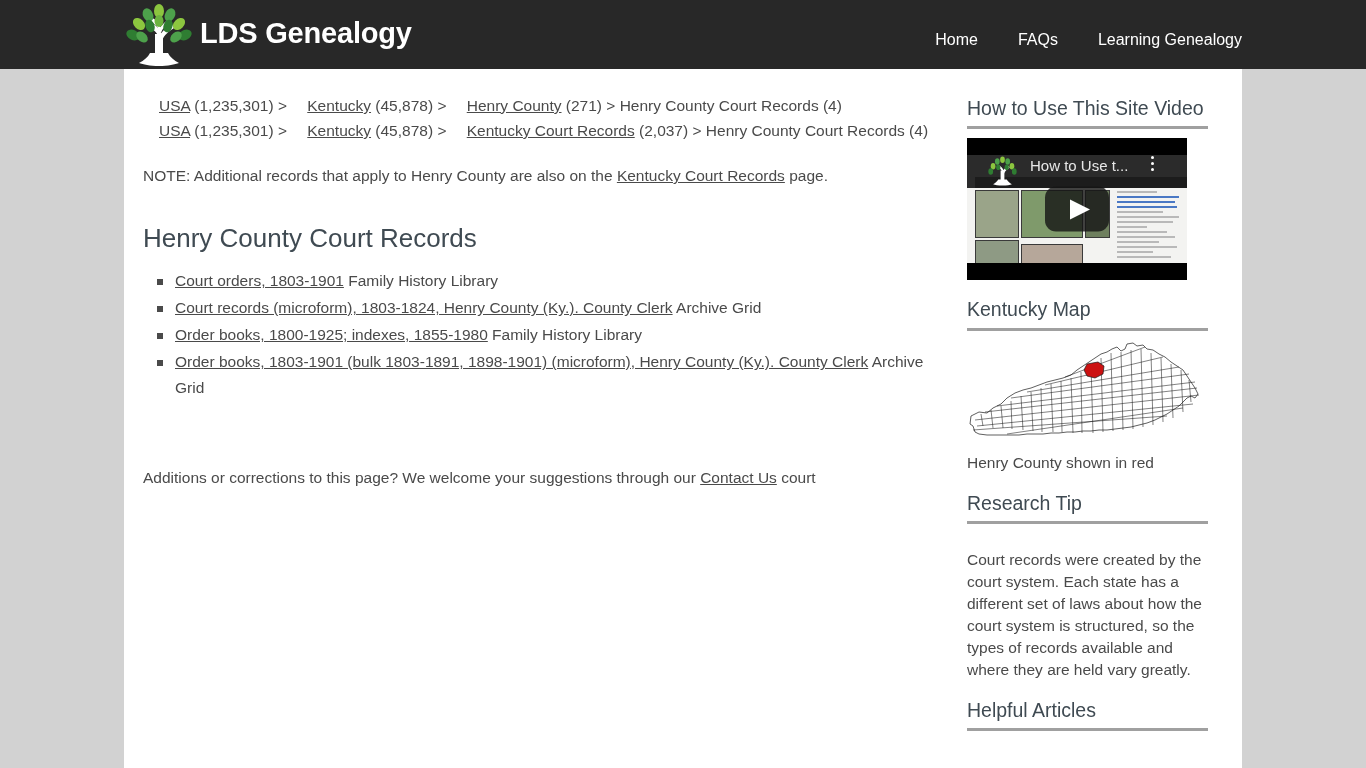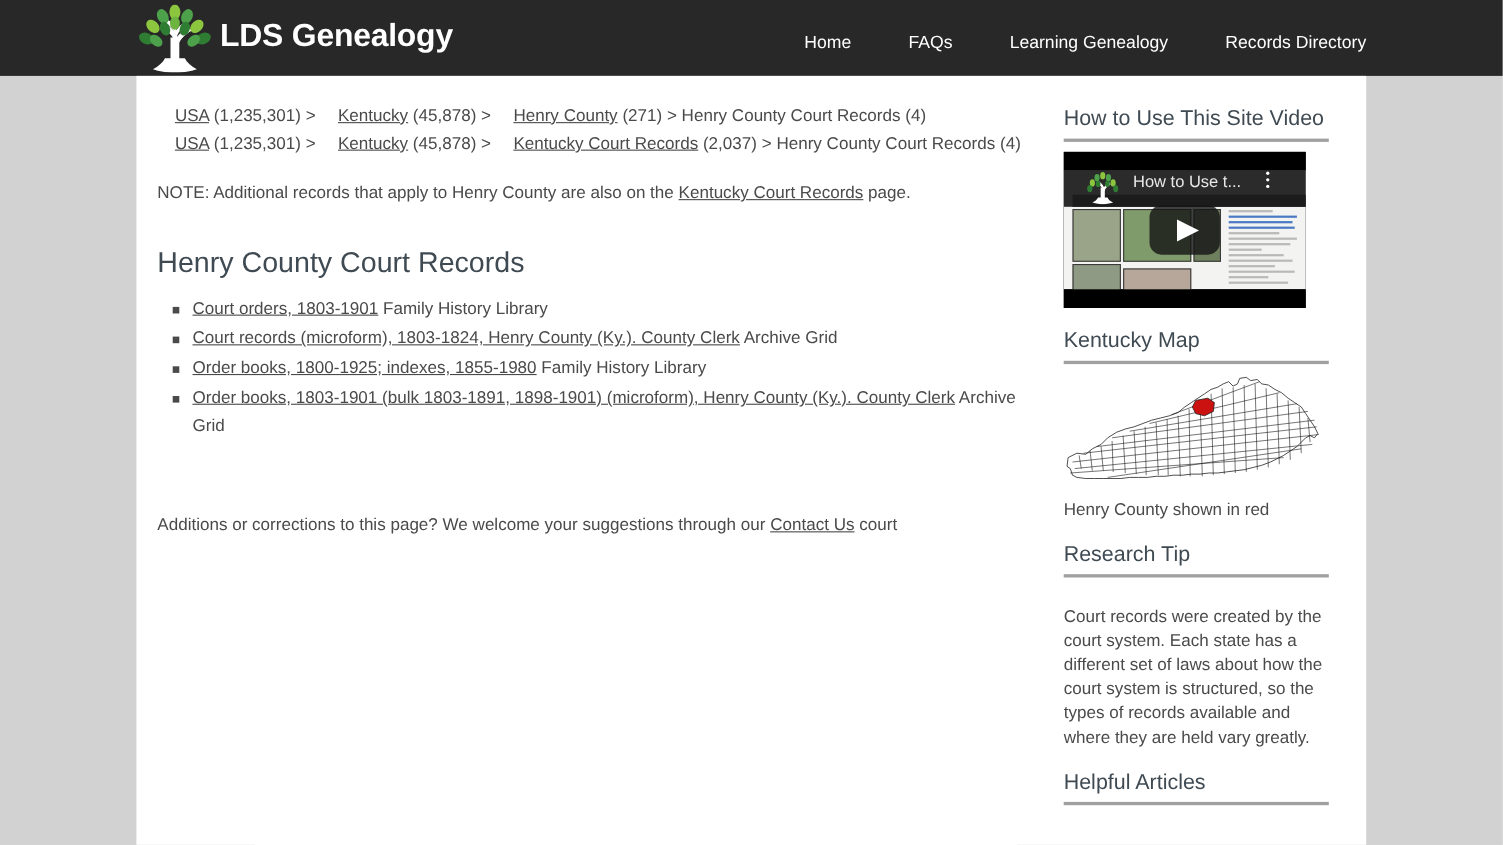--- a/index.html
+++ b/index.html
@@ -37,21 +37,21 @@
     font-size: 29px;
     font-weight: bold;
     letter-spacing: -0.2px;
     line-height: 1;
     padding-bottom: 2px;
   }
   .mainnav {
     position: absolute; right: 0; top: 0;
     height: 78px;
     display: flex; align-items: center;
-    gap: 12px;
+    gap: 0;
   }
   .mainnav a {
     color: #ffffff;
     font-size: 16px;
     text-decoration: none;
     padding: 0 20px;
     line-height: 69px;
     white-space: nowrap;
   }
   .mainnav a:last-child { padding-right: 0; }
@@ -288,21 +288,20 @@
           </g>
         </svg>
       </span>
       <span class="brand-text">LDS Genealogy</span>
     </a>
 
     <nav class="mainnav">
       <a href="#">Home</a>
       <a href="#">FAQs</a>
       <a href="#">Learning Genealogy</a>
-      <a href="#">Records Directory</a>
     </nav>
 
   </div>
 </div>
 
 <div class="page">
 
   <main class="content">
 
 

